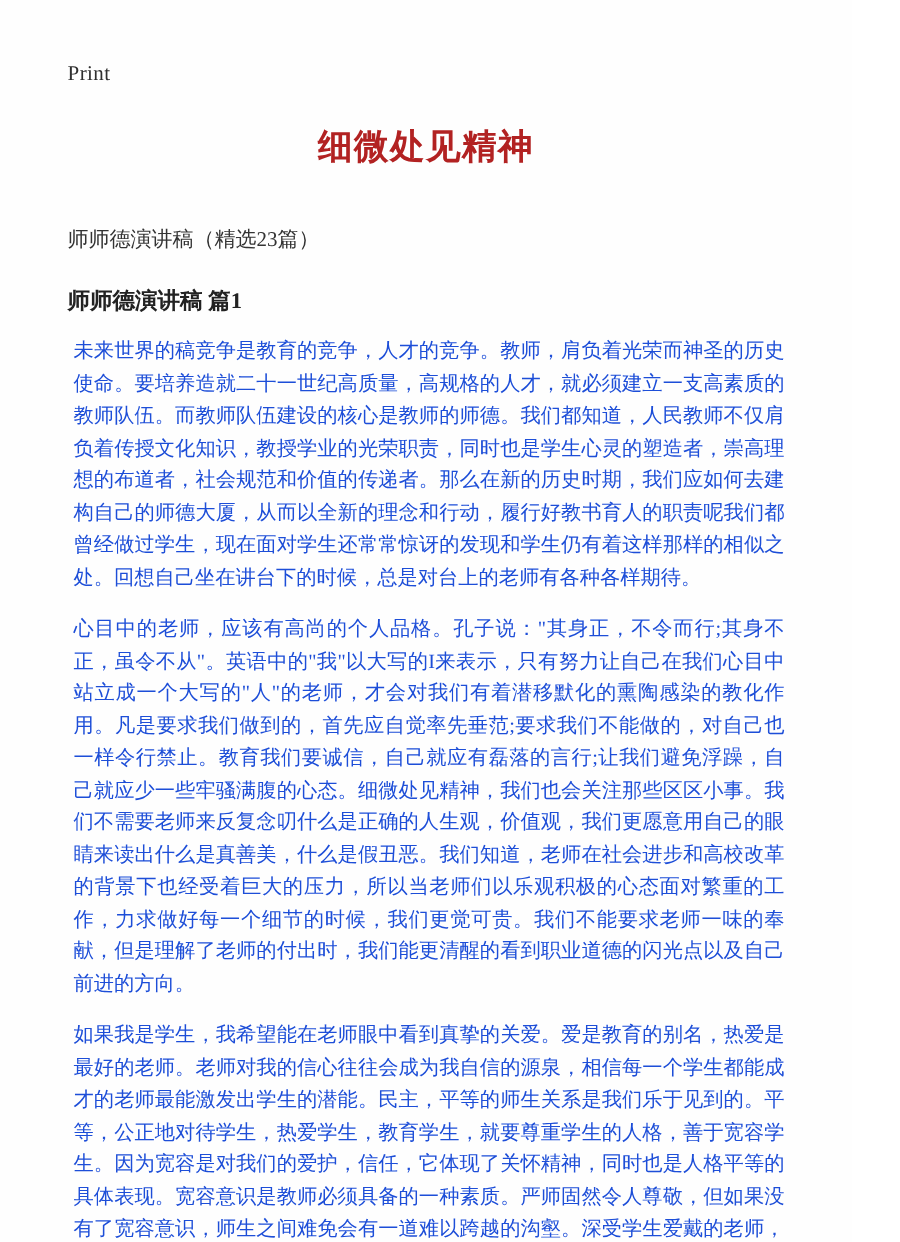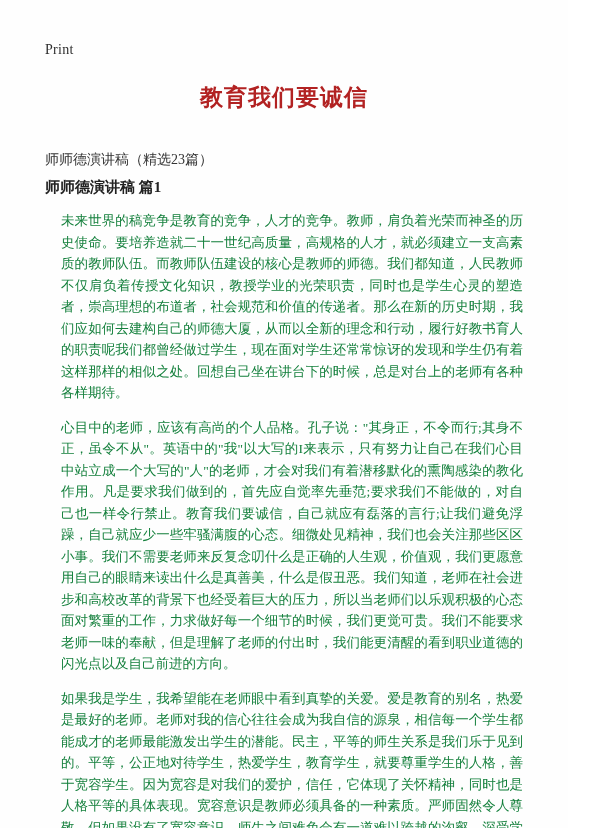--- a/index.html
+++ b/index.html
@@ -31,43 +31,43 @@
     font-weight: bold;
     color: #b22222;
     letter-spacing: 1px;
   }
   .doc-subtitle {
     margin-top: 38px;
     font-size: 14px;
     color: #333333;
   }
   .section-heading {
-    margin-top: 9px;
+    margin-top: 22px;
     font-size: 15px;
     font-weight: bold;
     color: #222222;
   }
   .article p {
-    margin: 13px 0 0 16px;
+    margin: 13px 0 0 4px;
     font-size: 13.5px;
     line-height: 21.5px;
-    color: #15803d;
+    color: #1d4ed8;
     text-align: justify;
     text-justify: inter-ideograph;
     word-break: break-all;
   }
 </style>
 </head>
 <body>
 
 <div class="page">
 
   <div class="print-link">Print</div>
 
-  <div class="doc-title">教育我们要诚信</div>
+  <div class="doc-title">细微处见精神</div>
 
   <div class="doc-subtitle">师师德演讲稿（精选23篇）</div>
 
   <div class="section-heading">师师德演讲稿 篇1</div>
 
   <div class="article">
     <p>未来世界的稿竞争是教育的竞争，人才的竞争。教师，肩负着光荣而神圣的历史使命。要培养造就二十一世纪高质量，高规格的人才，就必须建立一支高素质的教师队伍。而教师队伍建设的核心是教师的师德。我们都知道，人民教师不仅肩负着传授文化知识，教授学业的光荣职责，同时也是学生心灵的塑造者，崇高理想的布道者，社会规范和价值的传递者。那么在新的历史时期，我们应如何去建构自己的师德大厦，从而以全新的理念和行动，履行好教书育人的职责呢我们都曾经做过学生，现在面对学生还常常惊讶的发现和学生仍有着这样那样的相似之处。回想自己坐在讲台下的时候，总是对台上的老师有各种各样期待。</p>
     <p>心目中的老师，应该有高尚的个人品格。孔子说："其身正，不令而行;其身不正，虽令不从"。英语中的"我"以大写的I来表示，只有努力让自己在我们心目中站立成一个大写的"人"的老师，才会对我们有着潜移默化的熏陶感染的教化作用。凡是要求我们做到的，首先应自觉率先垂范;要求我们不能做的，对自己也一样令行禁止。教育我们要诚信，自己就应有磊落的言行;让我们避免浮躁，自己就应少一些牢骚满腹的心态。细微处见精神，我们也会关注那些区区小事。我们不需要老师来反复念叨什么是正确的人生观，价值观，我们更愿意用自己的眼睛来读出什么是真善美，什么是假丑恶。我们知道，老师在社会进步和高校改革的背景下也经受着巨大的压力，所以当老师们以乐观积极的心态面对繁重的工作，力求做好每一个细节的时候，我们更觉可贵。我们不能要求老师一味的奉献，但是理解了老师的付出时，我们能更清醒的看到职业道德的闪光点以及自己前进的方向。</p>
     <p>如果我是学生，我希望能在老师眼中看到真挚的关爱。爱是教育的别名，热爱是最好的老师。老师对我的信心往往会成为我自信的源泉，相信每一个学生都能成才的老师最能激发出学生的潜能。民主，平等的师生关系是我们乐于见到的。平等，公正地对待学生，热爱学生，教育学生，就要尊重学生的人格，善于宽容学生。因为宽容是对我们的爱护，信任，它体现了关怀精神，同时也是人格平等的具体表现。宽容意识是教师必须具备的一种素质。严师固然令人尊敬，但如果没有了宽容意识，师生之间难免会有一道难以跨越的沟壑。深受学生爱戴的老师，无不具有博大的胸怀和宽容的精神。既是学生，我们就会有过失，就会有没达到老师要求的时候，希望老师教育的时候保持理智，冷静，尊重人格，既要严格要求，认真负责，又不要感情用事，真的成为我们的良师益友。</p>
 

